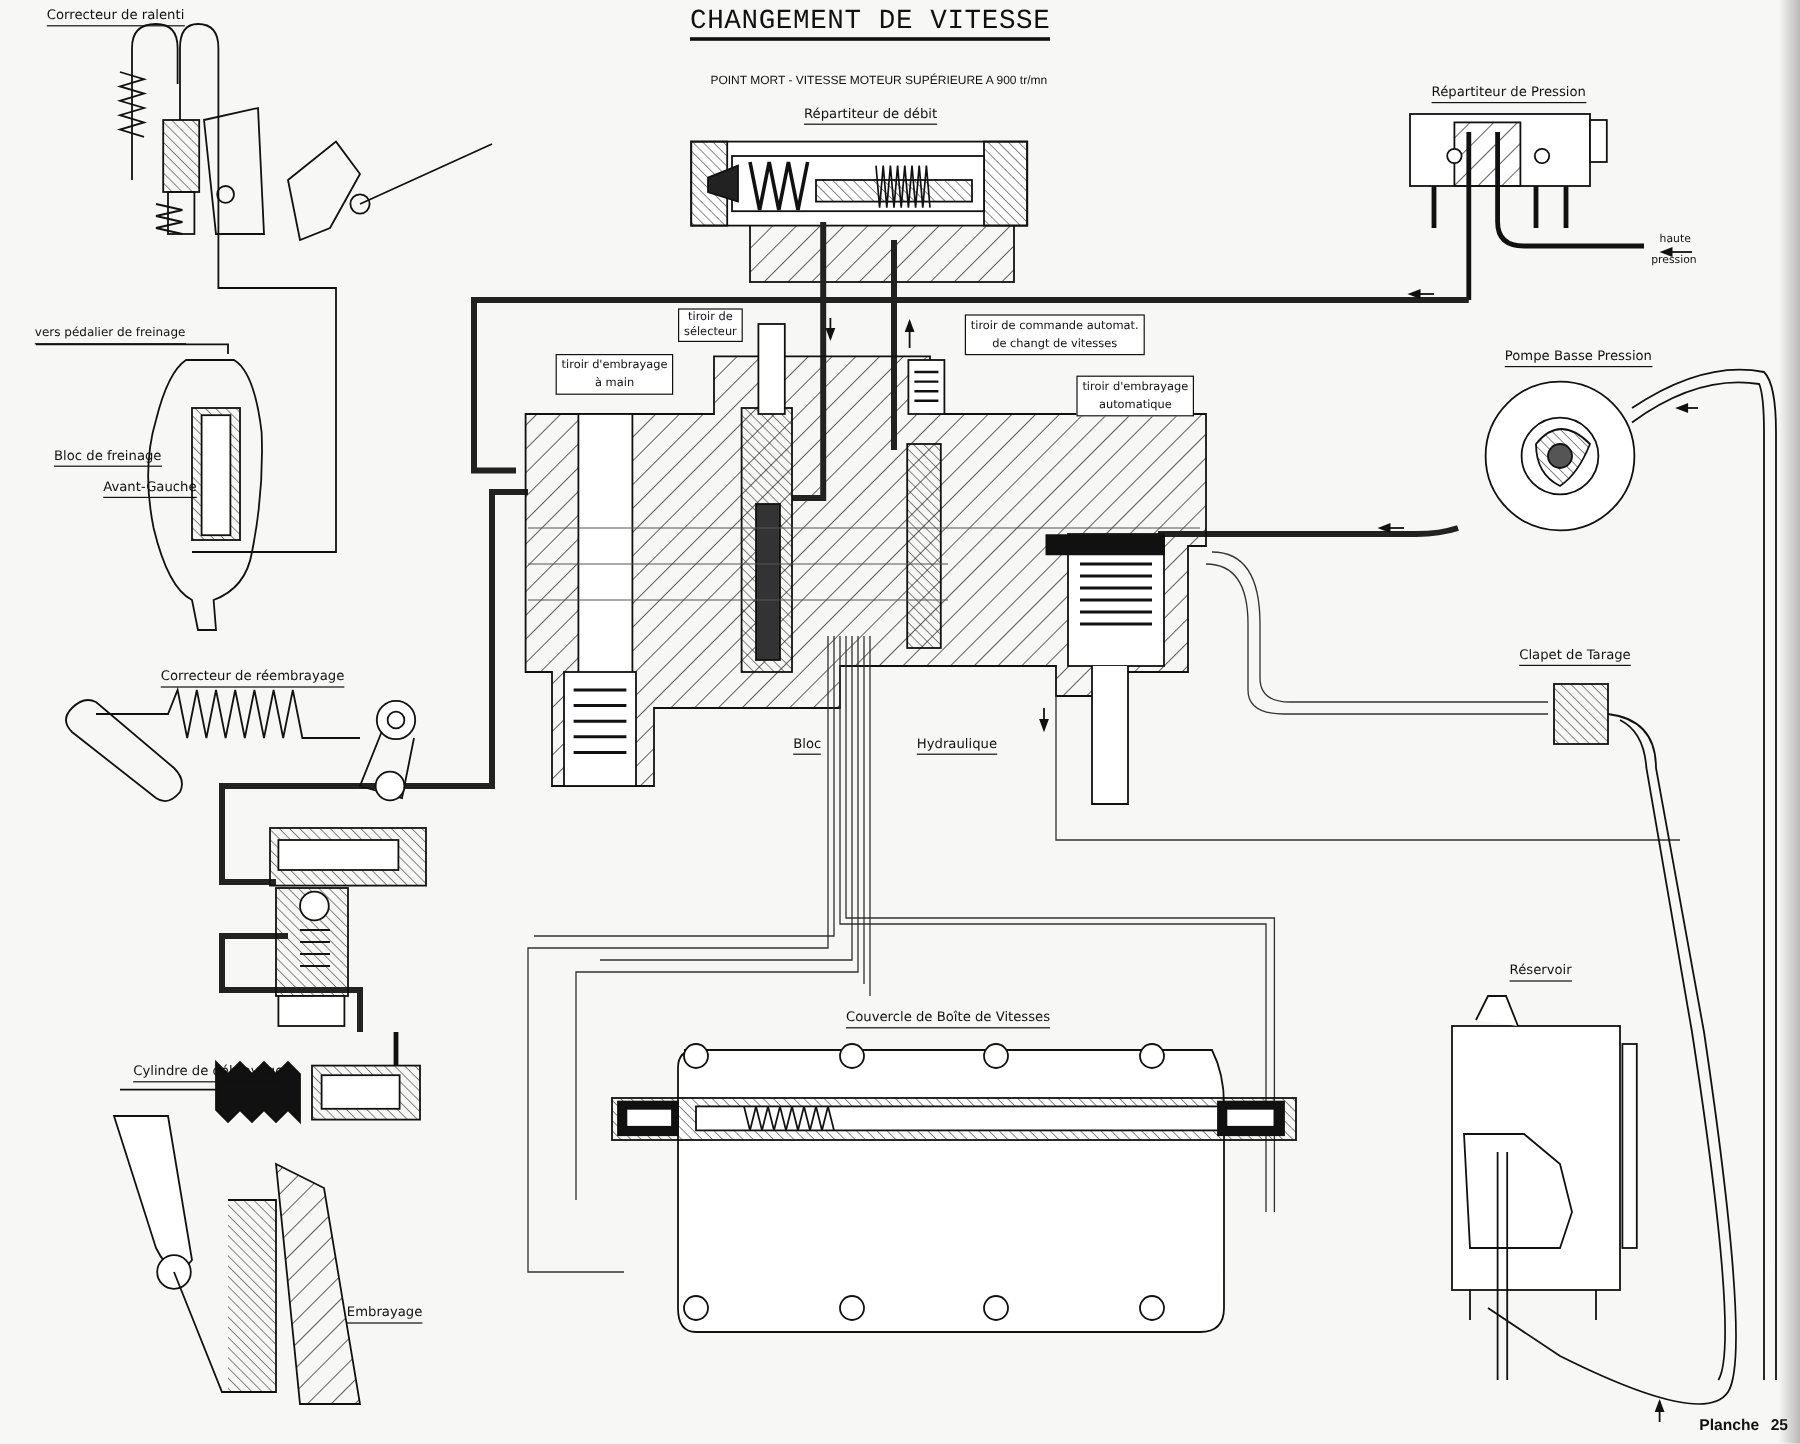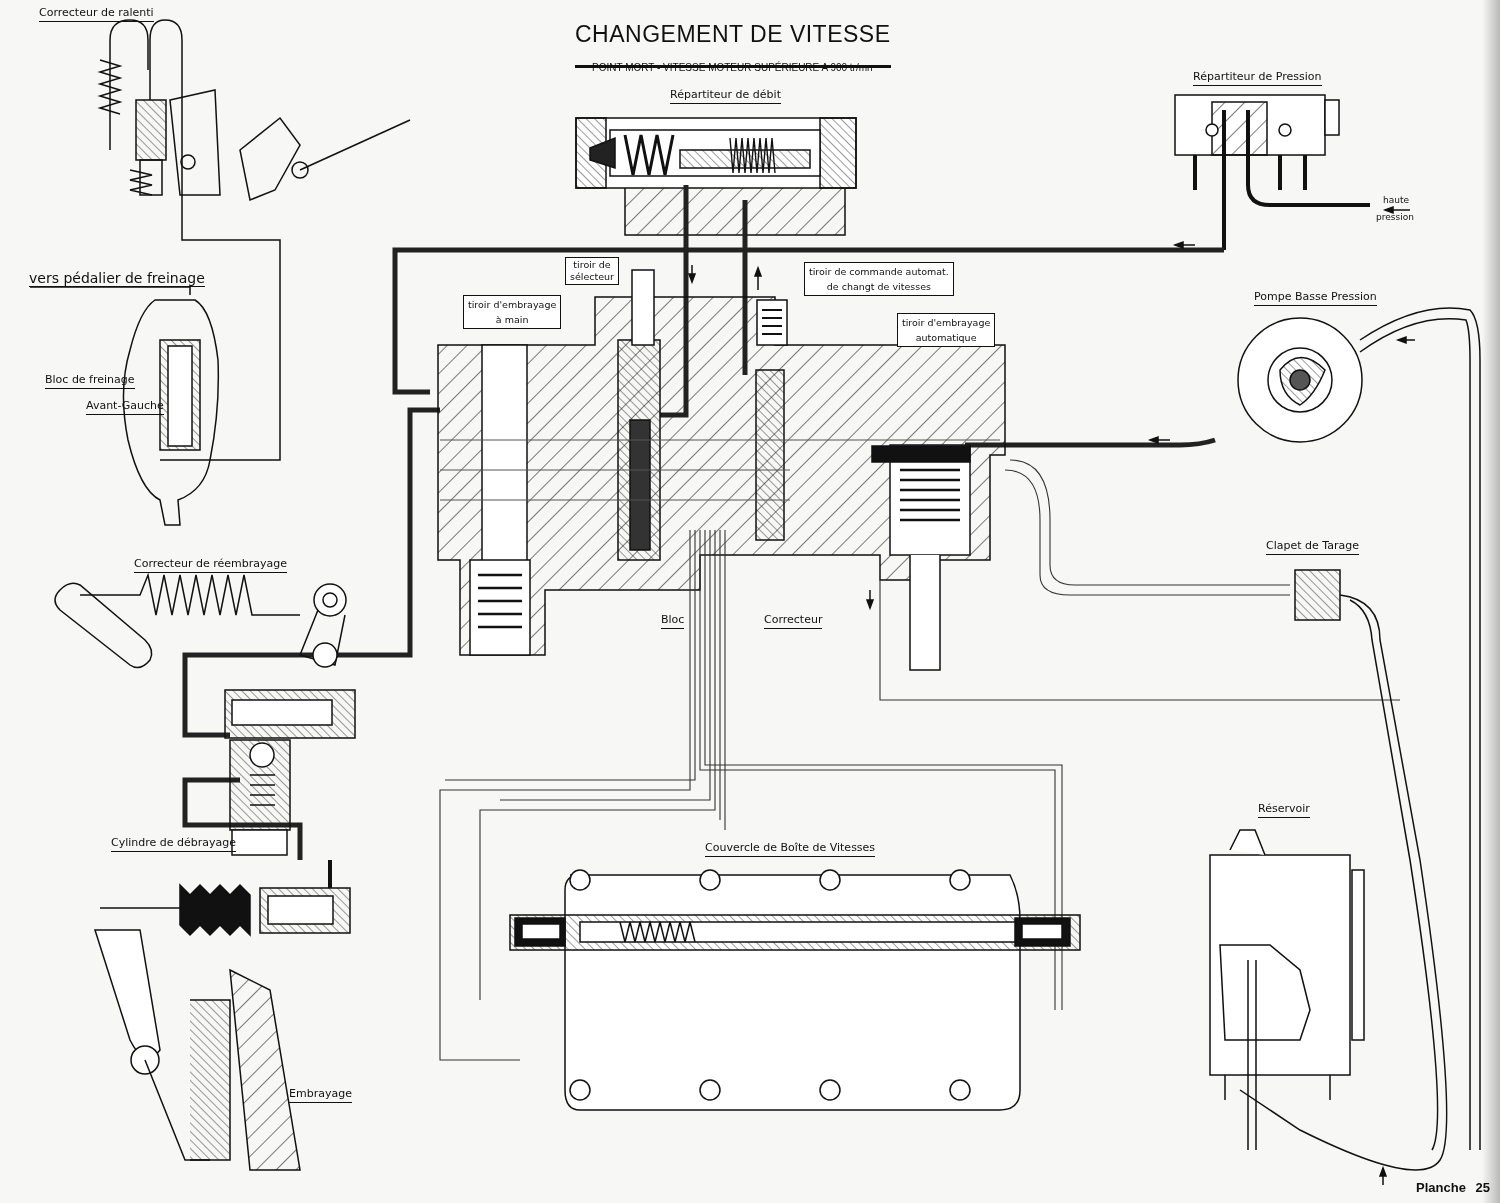--- a/index.html
+++ b/index.html
@@ -1,20 +1,20 @@
 <!DOCTYPE html>
 <html><head>
 <meta charset="utf-8">
 <style>
   html,body{margin:0;padding:0;background:#f7f7f5;}
   body{width:1500px;height:1203px;position:relative;overflow:hidden;font-family:"DejaVu Sans",sans-serif;color:#111;}
   svg#diagram{position:absolute;left:0;top:0;}
   .lbl{position:absolute;font-size:11px;white-space:nowrap;border-bottom:1.5px solid #111;line-height:14px;padding-bottom:1px;}
   .box{position:absolute;font-size:9.5px;border:1.2px solid #111;background:#fff;text-align:center;line-height:15px;padding:1px 4px;}
-  .title{position:absolute;left:575px;top:21px;font-size:23px;letter-spacing:0.5px;font-family:Liberation Sans, sans-serif;border-bottom:3px solid #111;padding-bottom:18px;line-height:26px;}
+  .title{position:absolute;left:575px;top:4px;font-size:23px;letter-spacing:0.5px;font-family:Liberation Mono, monospace;border-bottom:3px solid #111;padding-bottom:1px;line-height:26px;}
   .subtitle{position:absolute;left:592px;top:62px;font-size:10px;font-family:"Liberation Sans",sans-serif;}
   .small{position:absolute;font-size:9px;font-family:"DejaVu Sans",sans-serif;}
   .planche{position:absolute;right:10px;bottom:8px;font-size:13px;font-weight:bold;font-family:"Liberation Sans",sans-serif;}
   .shade{position:absolute;right:0;top:0;width:18px;height:1203px;background:linear-gradient(to right,rgba(0,0,0,0),rgba(0,0,0,0.25));}
 </style>
 </head>
 <body>
 
 <svg id="diagram" width="1500" height="1203" viewBox="0 0 1500 1203">
   <defs>
@@ -208,29 +208,29 @@
 </svg>
 
 <div class="title">CHANGEMENT DE VITESSE</div>
 <div class="subtitle">POINT MORT - VITESSE MOTEUR SUPÉRIEURE A 900 tr/mn</div>
 
 <div class="lbl" style="left:39px;top:6px;">Correcteur de ralenti</div>
 <div class="lbl" style="left:670px;top:88px;">Répartiteur de débit</div>
 <div class="lbl" style="left:1193px;top:70px;">Répartiteur de Pression</div>
 <div class="small" style="left:1383px;top:195px;">haute</div>
 <div class="small" style="left:1376px;top:212px;">pression</div>
-<div class="lbl" style="left:29px;top:271px;font-size:14px;">vers pédalier de freinage</div>
+<div class="lbl" style="left:29px;top:271px;font-size:10px;">vers pédalier de freinage</div>
 <div class="lbl" style="left:45px;top:373px;">Bloc de freinage</div>
 <div class="lbl" style="left:52px;top:399px;margin-left:34px;">Avant-Gauche</div>
 <div class="lbl" style="left:1254px;top:290px;">Pompe Basse Pression</div>
 <div class="lbl" style="left:134px;top:557px;">Correcteur de réembrayage</div>
 <div class="lbl" style="left:1266px;top:539px;">Clapet de Tarage</div>
 <div class="lbl" style="left:661px;top:613px;">Bloc</div>
-<div class="lbl" style="left:764px;top:613px;">Correcteur</div>
-<div class="lbl" style="left:111px;top:836px;">Cylindre de débrayage</div>
+<div class="lbl" style="left:764px;top:613px;">Hydraulique</div>
+<div class="lbl" style="left:111px;top:886px;">Cylindre de débrayage</div>
 <div class="lbl" style="left:705px;top:841px;">Couvercle de Boîte de Vitesses</div>
 <div class="lbl" style="left:1258px;top:802px;">Réservoir</div>
 <div class="lbl" style="left:289px;top:1087px;">Embrayage</div>
 
 <div class="box" style="left:565px;top:257px;line-height:12px;">
   <div>tiroir de</div>
   <div>sélecteur</div>
 </div>
 <div class="box" style="left:463px;top:295px;">
   <div>tiroir d'embrayage</div>

